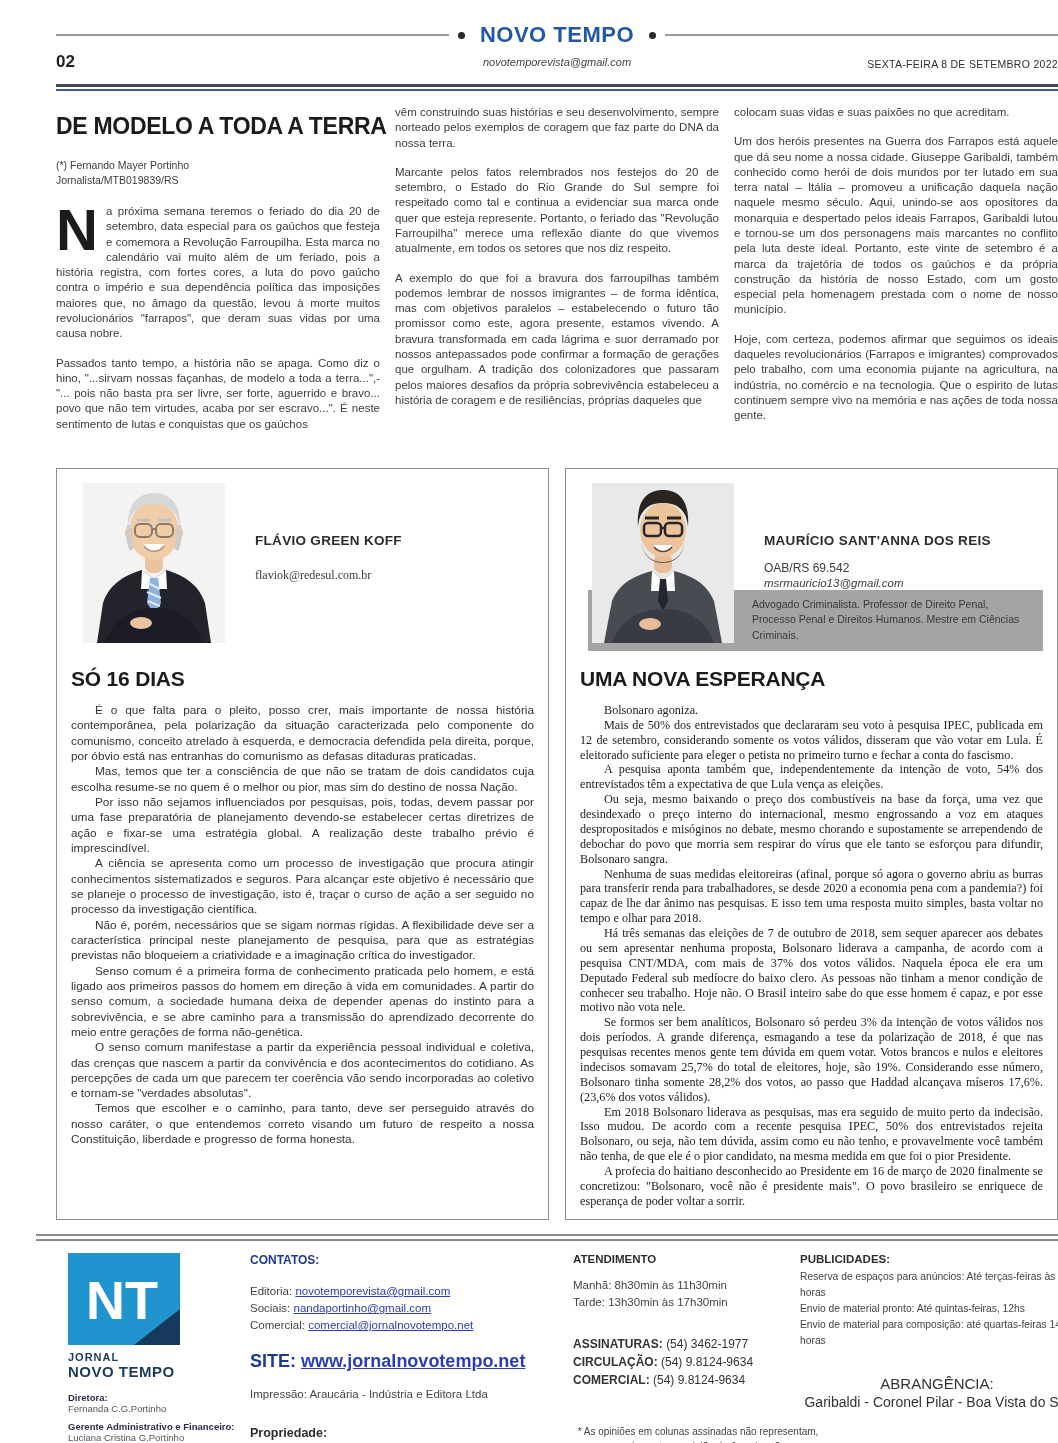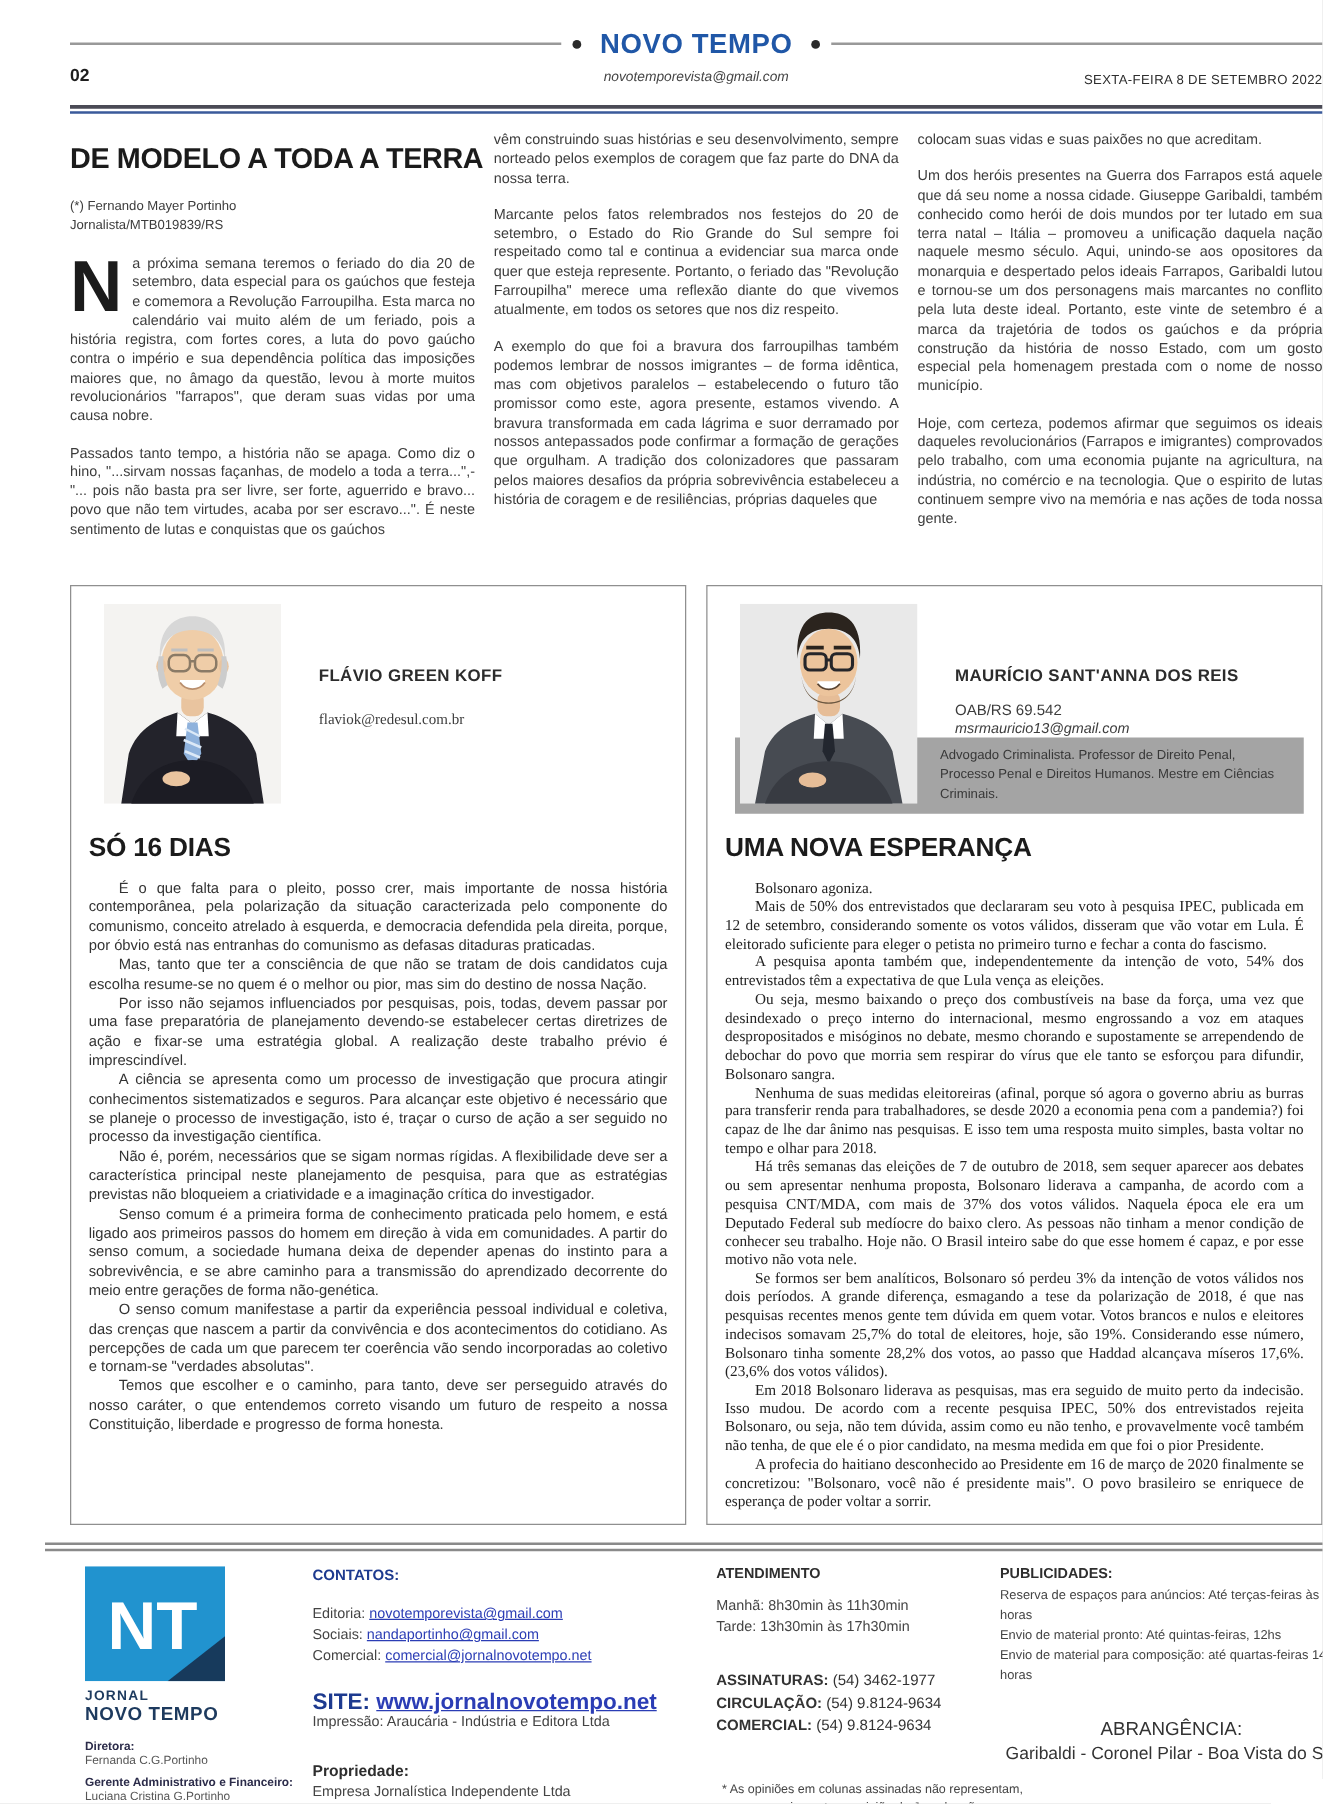--- a/index.html
+++ b/index.html
@@ -8,21 +8,21 @@
     position:relative;overflow:hidden;
     font-family:"Liberation Sans","DejaVu Sans",sans-serif;color:#3a3a3a;padding-left:28px;
   }
   
   .header{padding:22px 28px 0;}
   .mast-row{display:flex;align-items:center;gap:9px;}
   .mast-line{flex:1;height:2px;background:#999;}
   .mast-dot{width:7px;height:7px;border-radius:50%;background:#2a2a2a;flex:0 0 auto;}
   .mast-title{color:#2057a7;font-weight:bold;font-size:22px;letter-spacing:.5px;padding:0 6px;}
   .header-meta{position:relative;height:30px;margin-top:2px;}
-  .page-num{position:absolute;left:0;top:2px;font-size:14px;font-weight:bold;color:#1e1e1e;}
+  .page-num{position:absolute;left:0;top:2px;font-size:17px;font-weight:bold;color:#1e1e1e;}
   .header-email{position:absolute;left:50%;transform:translateX(-50%);top:6px;font-style:italic;font-size:11px;color:#444;}
   .header-date{position:absolute;right:0;top:8px;font-size:10.5px;color:#2e2e2e;letter-spacing:.3px;}
   .rule-header{height:2px;background:#fff;border-top:3px solid #4a4a55;border-bottom:2px solid #3a5a9b;margin-top:4px;}
   
   .lead{margin:14px 28px 0;}
   .lead-cols{display:flex;gap:15px;}
   .lcol{flex:1;min-width:0;font-size:11.5px;line-height:1.33;text-align:justify;color:#3c3c3c;}
   .lead-title{font-size:23px;font-weight:bold;letter-spacing:-.3px;color:#1b1b1b;margin:6px 0 16px;white-space:nowrap;}
   .byline{font-size:10.5px;line-height:1.45;margin:0 0 16px;}
   .para{margin:0 0 14px;}
@@ -61,21 +61,21 @@
   .roles{margin-top:12px;}
   .role{margin-bottom:7px;}
   .role-label{font-size:9.5px;font-weight:bold;color:#2c2c4a;}
   .role-name{font-size:9.5px;color:#555;}
   .f-head-blue{font-size:12px;font-weight:bold;color:#1d3a8f;}
   .f-head-dark{font-size:11.5px;font-weight:bold;color:#2e2e2e;}
   .contact-lines{margin-top:16px;font-size:11.5px;line-height:1.5;color:#444;}
   .contact-lines a,.site-url{color:#2b3db5;text-decoration:underline;}
   .site-row{margin-top:16px;font-size:18px;font-weight:bold;color:#1d3a8f;}
   .site-url{font-size:18px;font-weight:bold;}
-  .printing{font-size:11.5px;color:#444;}
+  .printing{margin-top:16px;font-size:11.5px;color:#444;}
   .prop{margin-top:26px;}
   .prop-label{font-size:12.5px;font-weight:bold;color:#2e2e2e;margin-bottom:2px;}
   .prop-line{font-size:11.5px;color:#444;line-height:1.4;}
   .att-lines{margin-top:12px;font-size:11.5px;color:#444;line-height:1.5;}
   .phones{margin-top:24px;font-size:12px;color:#333;line-height:1.5;}
   .phone-label{font-weight:bold;}
   .disclaimer{margin-top:36px;font-size:10px;color:#444;text-align:center;line-height:1.45;width:250px;}
   .pub-lines{margin-top:4px;font-size:10.3px;color:#444;line-height:1.55;}
   .abr{margin-top:26px;text-align:center;}
   .abr-title{font-size:15px;color:#333;}
@@ -155,21 +155,21 @@
           </svg>
         </div>
         <div class="col-info">
           <div class="col-name">FLÁVIO GREEN KOFF</div>
           <div class="col-email">flaviok@redesul.com.br</div>
         </div>
       </div>
       <h2 class="art-title">SÓ 16 DIAS</h2>
       <div class="art-body sans">
         <p>É o que falta para o pleito, posso crer, mais importante de nossa história contemporânea, pela polarização da situação caracterizada pelo componente do comunismo, conceito atrelado à esquerda, e democracia defendida pela direita, porque, por óbvio está nas entranhas do comunismo as defasas ditaduras praticadas.</p>
-        <p>Mas, tanto que ter a consciência de que não se tratam de dois candidatos cuja escolha resume-se no quem é o melhor ou pior, mas sim do destino de nossa Nação.</p>
+        <p>Mas, temos que ter a consciência de que não se tratam de dois candidatos cuja escolha resume-se no quem é o melhor ou pior, mas sim do destino de nossa Nação.</p>
         <p>Por isso não sejamos influenciados por pesquisas, pois, todas, devem passar por uma fase preparatória de planejamento devendo-se estabelecer certas diretrizes de ação e fixar-se uma estratégia global. A realização deste trabalho prévio é imprescindível.</p>
         <p>A ciência se apresenta como um processo de investigação que procura atingir conhecimentos sistematizados e seguros. Para alcançar este objetivo é necessário que se planeje o processo de investigação, isto é, traçar o curso de ação a ser seguido no processo da investigação científica.</p>
         <p>Não é, porém, necessários que se sigam normas rígidas. A flexibilidade deve ser a característica principal neste planejamento de pesquisa, para que as estratégias previstas não bloqueiem a criatividade e a imaginação crítica do investigador.</p>
         <p>Senso comum é a primeira forma de conhecimento praticada pelo homem, e está ligado aos primeiros passos do homem em direção à vida em comunidades. A partir do senso comum, a sociedade humana deixa de depender apenas do instinto para a sobrevivência, e se abre caminho para a transmissão do aprendizado decorrente do meio entre gerações de forma não-genética.</p>
         <p>O senso comum manifestase a partir da experiência pessoal individual e coletiva, das crenças que nascem a partir da convivência e dos acontecimentos do cotidiano. As percepções de cada um que parecem ter coerência vão sendo incorporadas ao coletivo e tornam-se "verdades absolutas".</p>
         <p>Temos que escolher e o caminho, para tanto, deve ser perseguido através do nosso caráter, o que entendemos correto visando um futuro de respeito a nossa Constituição, liberdade e progresso de forma honesta.</p>
       </div>
     </article>
 
     <article class="colbox">

